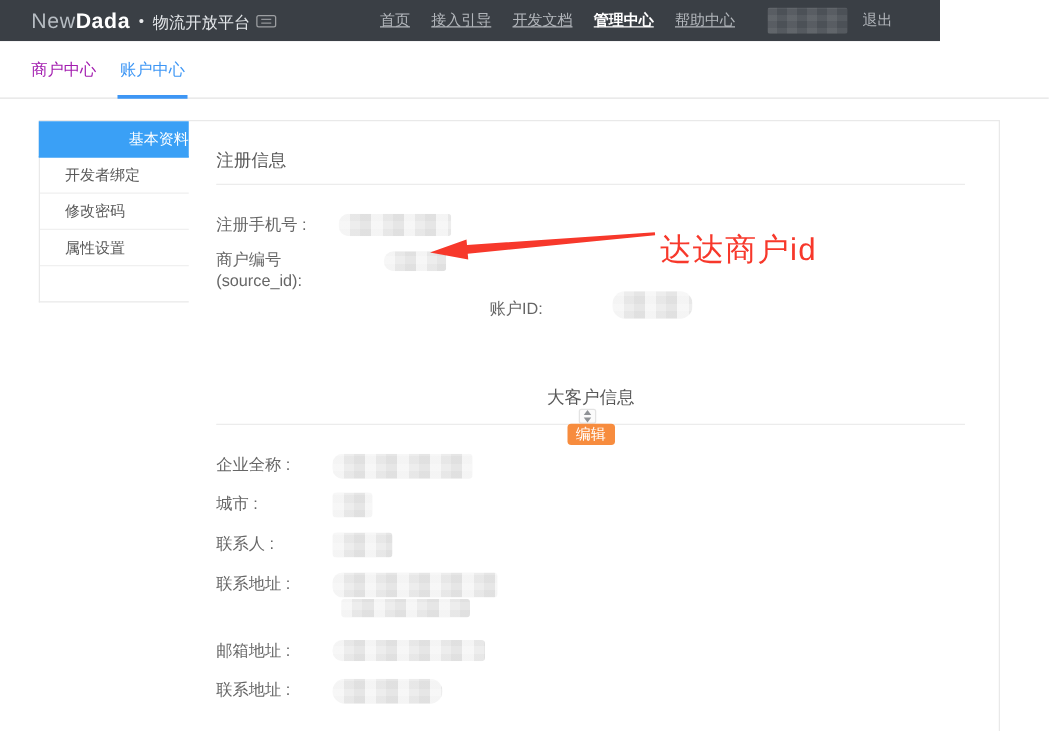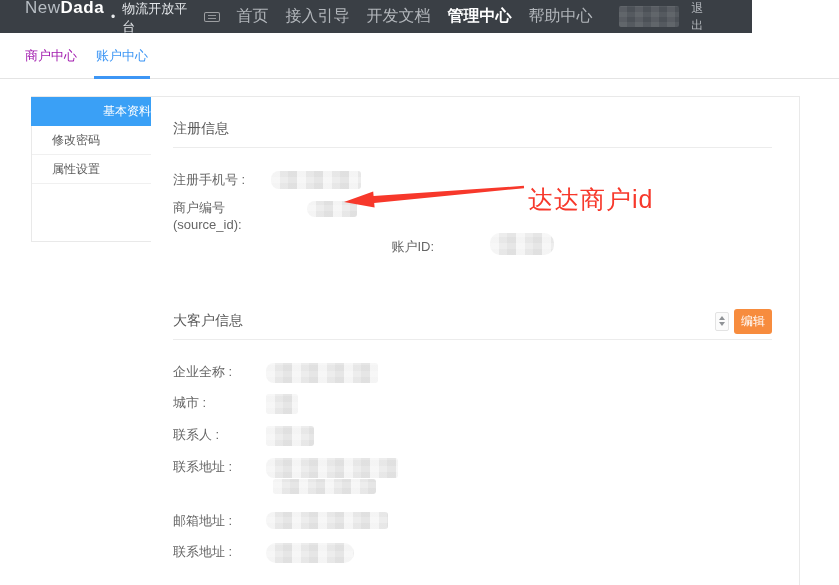--- a/index.html
+++ b/index.html
@@ -14,21 +14,21 @@
   .logo-new { color:#b7bdc3; font-size:17px; font-weight:300; letter-spacing:.5px; }
   .logo-dada { color:#ffffff; font-size:17px; font-weight:700; letter-spacing:.5px; }
   .logo-dot { color:#e8eaec; font-size:12px; margin:0 7px; align-self:center; }
   .logo-product { color:#e3e6e9; font-size:13px; }
   .logo-badge { width:16px; height:10px; border:1px solid rgba(255,255,255,.5);
     border-radius:2px; margin-left:5px; align-self:center;
     background:
       linear-gradient(rgba(255,255,255,.45),rgba(255,255,255,.45)) 3px 2px/8px 1px no-repeat,
       linear-gradient(rgba(255,255,255,.45),rgba(255,255,255,.45)) 3px 5px/8px 1px no-repeat; }
   .nav-menu { margin-left:auto; display:flex; align-items:center; }
-  .nav-item { color:#b2b6bb; font-size:16px; margin-left:17px; cursor:pointer; white-space:nowrap; }
+  .nav-item { color:#b2b6bb; font-size:12px; margin-left:17px; cursor:pointer; white-space:nowrap;text-decoration:underline; }
   .nav-item.active { color:#ffffff; font-weight:bold; }
   .nav-user { width:64px; height:21px; margin-left:26px; border-radius:2px;
     background-color:#4c5157;
     background-image:
       repeating-linear-gradient(90deg, rgba(255,255,255,.07) 0 8px, rgba(255,255,255,0) 8px 16px),
       repeating-linear-gradient(0deg, rgba(255,255,255,.05) 0 5px, rgba(255,255,255,0) 5px 10px); }
   .nav-logout { margin-left:12px; font-size:12px; color:#b2b6bb; cursor:pointer; }
 
   
   .tabbar { position:absolute; left:0; top:33px; width:839px; height:46px;
@@ -64,21 +64,21 @@
   .reg .field-label { width:98px; }
   .vip .field-label { width:93px; }
 
   .px-blur { background-color:#ededed; border-radius:8px 3px 3px 8px;
     background-image:
       repeating-linear-gradient(90deg, rgba(255,255,255,.55) 0 9px, rgba(255,255,255,0) 9px 17px, rgba(0,0,0,.03) 17px 26px),
       repeating-linear-gradient(0deg, rgba(0,0,0,.025) 0 6px, rgba(0,0,0,0) 6px 12px); }
   .pill { border-radius:10px; }
 
   .vip-title-row { margin-top:54px; height:31px; padding-bottom:6px;
-    border-bottom:1px solid #ececec; display:flex; align-items:center; }
+    border-bottom:1px solid #ececec; display:flex; align-items:center;flex-direction:column; }
   .stepper { width:14px; height:19px; border:1px solid #e3e3e3; background:#fbfbfb;
     border-radius:2px; display:flex; flex-direction:column; align-items:center;
     justify-content:center; gap:2px; margin-right:5px; cursor:pointer; }
   .tri-up { width:0; height:0; border-left:3px solid transparent;
     border-right:3px solid transparent; border-bottom:4px solid #8f9296; }
   .tri-down { width:0; height:0; border-left:3px solid transparent;
     border-right:3px solid transparent; border-top:4px solid #8f9296; }
   .edit-btn { width:38px; height:25px; background:#f78c3e; color:#fff; font-size:12px;
     border:none; border-radius:3px; display:flex; align-items:center;
     justify-content:center; cursor:pointer; font-family:inherit; }
@@ -112,20 +112,21 @@
 
 <div class="tabbar">
   <div class="tab">商户中心</div>
   <div class="tab active">账户中心</div>
 </div>
 
 <div class="container">
 
   <div class="sidebar">
     <div class="side-item active">基本资料</div>
+    <div class="side-item">开发者绑定</div>
     <div class="side-item">修改密码</div>
     <div class="side-item">属性设置</div>
   </div>
 
   <div class="main">
 
     <div class="section-title-row">
       <span class="section-title">注册信息</span>
     </div>
 

